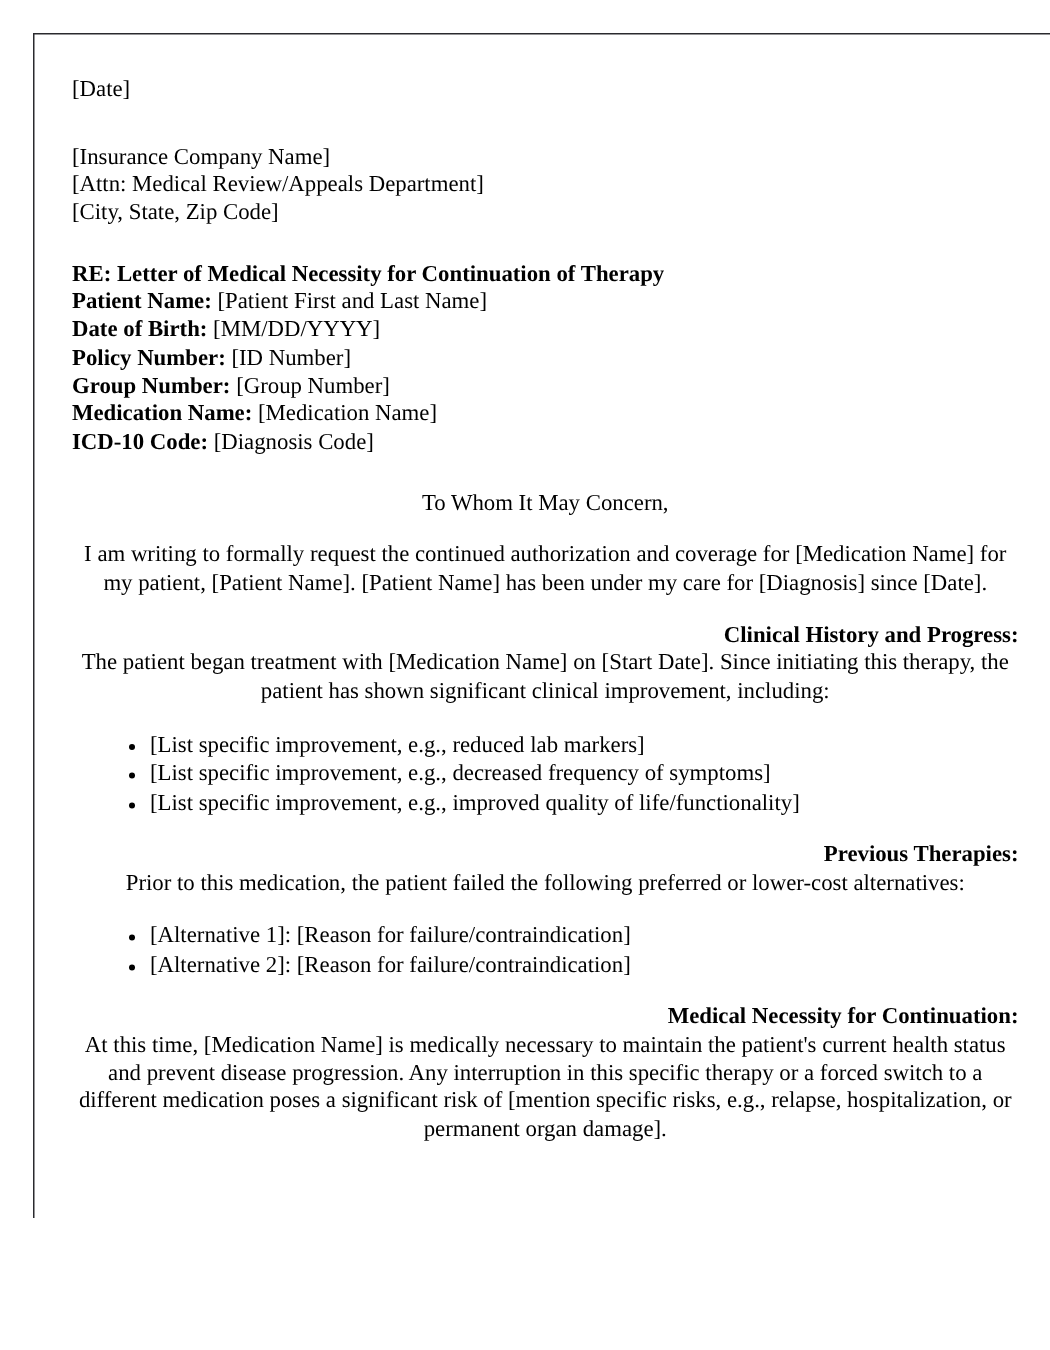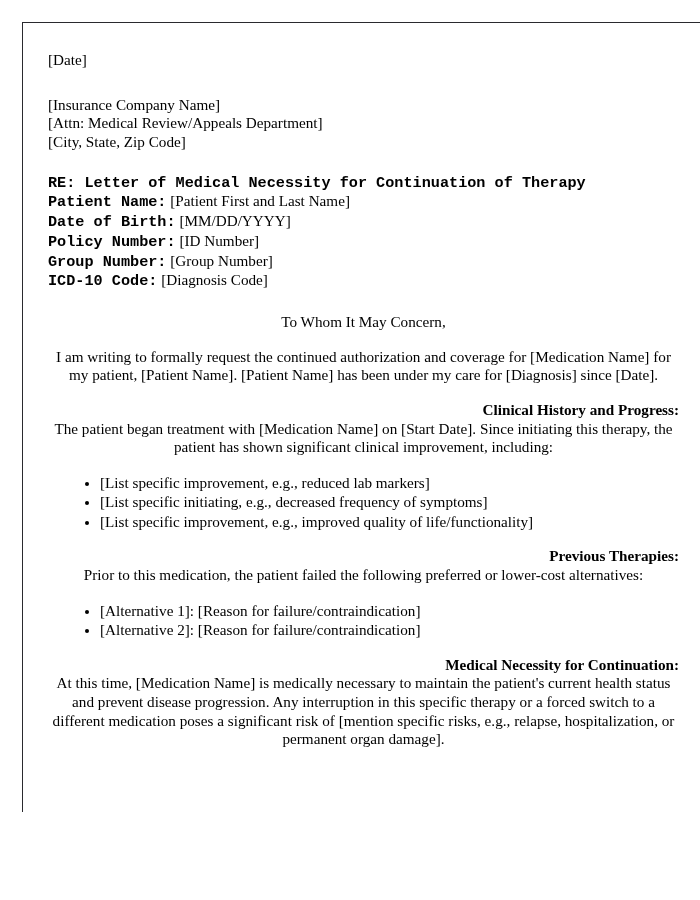--- a/index.html
+++ b/index.html
@@ -46,21 +46,21 @@
 
   .line {
     display: block;
     white-space: nowrap;
   }
 
   .gap-lg { height: 26px; }
   .gap-md { height: 22px; }
   .gap-sm { height: 16px; }
 
-  .bold { font-weight: bold; font-family: Liberation Mono, monospace; }
+  .bold { font-weight: bold; }
 
   .para {
     margin: 0;
     text-align: center;
   }
 
   ul.bullets {
     margin: 0;
     padding: 0 0 0 52px;
     list-style-type: disc;
@@ -105,41 +105,42 @@
         <span class="line bold">RE: Letter of Medical Necessity for Continuation of Therapy</span>
 
         <span class="line"><span class="bold">Patient Name:</span> <span>[Patient First and Last Name]</span></span>
 
         <span class="line"><span class="bold">Date of Birth:</span> <span>[MM/DD/YYYY]</span></span>
 
         <span class="line"><span class="bold">Policy Number:</span> <span>[ID Number]</span></span>
 
         <span class="line"><span class="bold">Group Number:</span> <span>[Group Number]</span></span>
 
+        <span class="line"><span class="bold">Medication Name:</span> <span>[Medication Name]</span></span>
 
         <span class="line"><span class="bold">ICD-10 Code:</span> <span>[Diagnosis Code]</span></span>
       </div>
 
       <div class="gap-md"></div>
 
       <p class="para">To Whom It May Concern,</p>
 
       <div class="gap-sm"></div>
 
       <p class="para">I am writing to formally request the continued authorization and coverage for [Medication Name] for my patient, [Patient Name]. [Patient Name] has been under my care for [Diagnosis] since [Date].</p>
 
       <div class="gap-sm"></div>
 
       <div>
         <p class="heading-line">Clinical History and Progress:</p>
         <p class="para">The patient began treatment with [Medication Name] on [Start Date]. Since initiating this therapy, the patient has shown significant clinical improvement, including:</p>
         <div class="gap-sm"></div>
         <ul class="bullets">
           <li>[List specific improvement, e.g., reduced lab markers]</li>
-          <li>[List specific initiating, e.g., decreased frequency of symptoms]</li>
+          <li>[List specific improvement, e.g., decreased frequency of symptoms]</li>
           <li>[List specific improvement, e.g., improved quality of life/functionality]</li>
         </ul>
       </div>
 
       <div class="gap-sm"></div>
 
       <div>
         <p class="heading-line">Previous Therapies:</p>
         <p class="para">Prior to this medication, the patient failed the following preferred or lower-cost alternatives:</p>
         <div class="gap-sm"></div>

